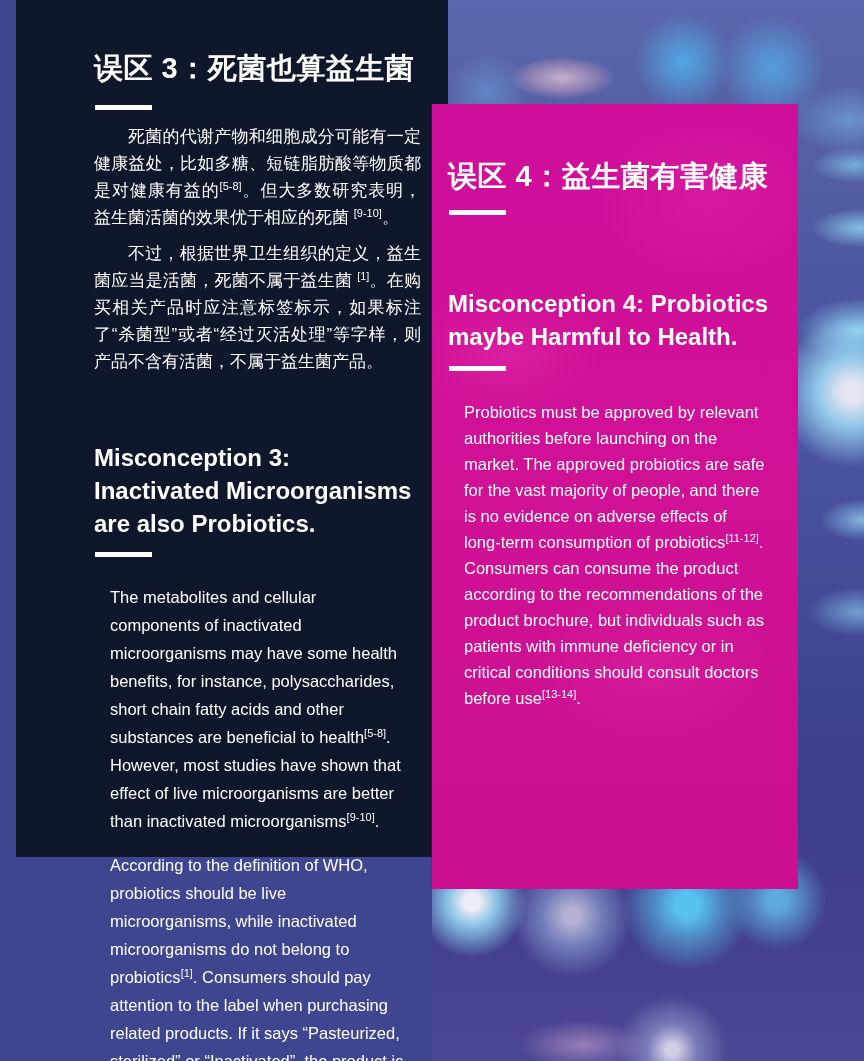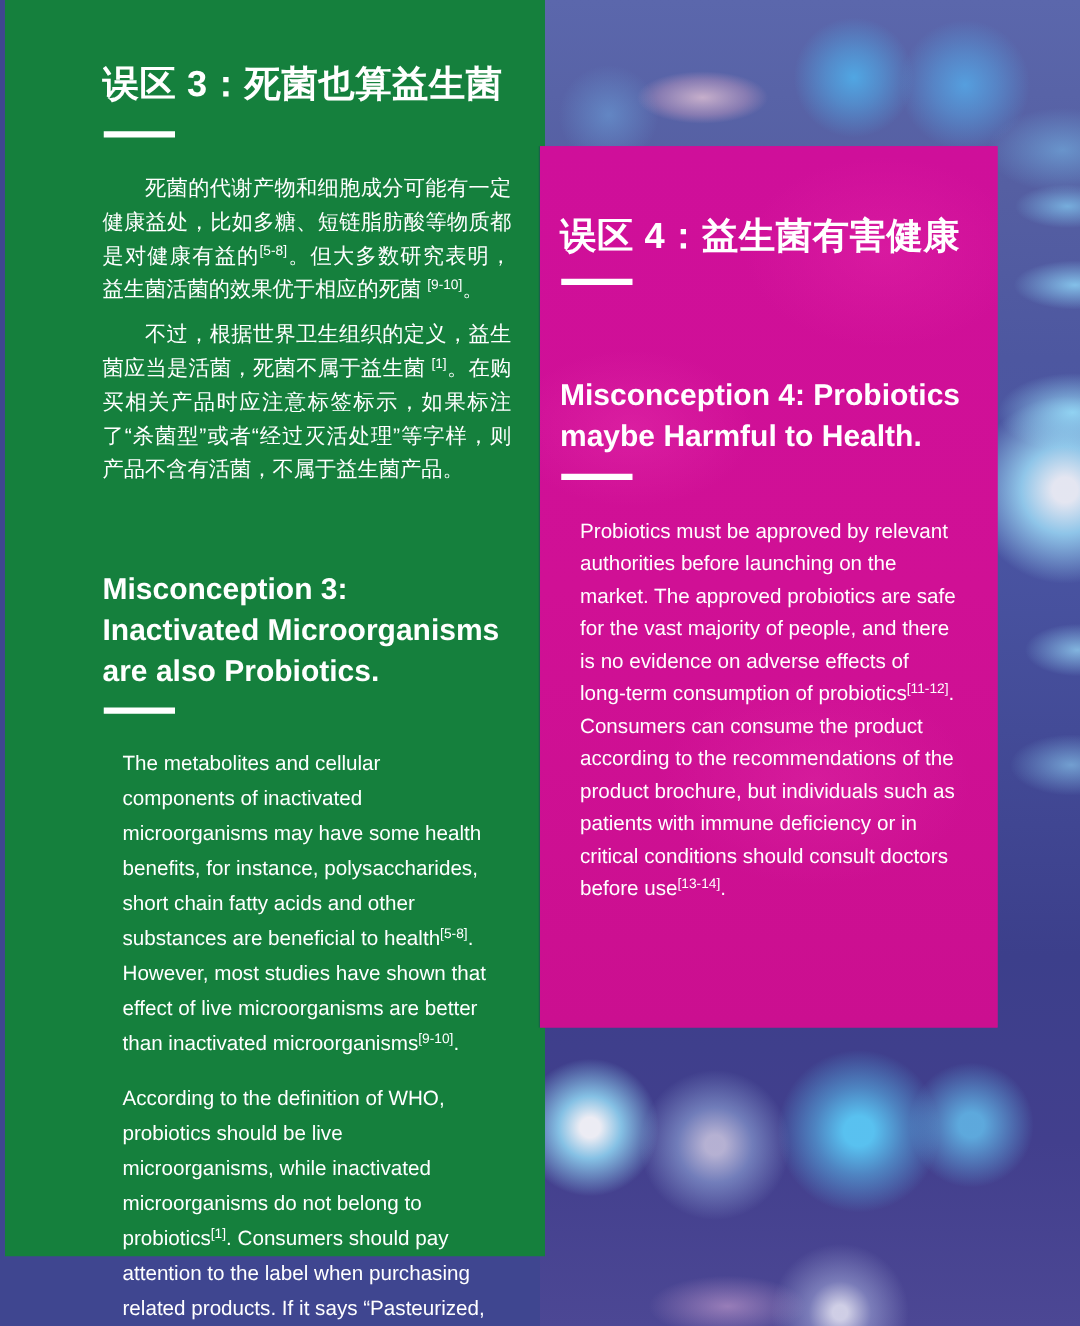--- a/index.html
+++ b/index.html
@@ -36,33 +36,33 @@
       radial-gradient(circle at 255px 905px, rgba(90,200,245,0.95) 0 12px,  rgba(90,200,245,0.50) 35px, rgba(90,200,245,0) 65px),
       radial-gradient(circle at 345px 900px, rgba(100,195,240,0.80) 0 10px, rgba(100,195,240,0) 50px),
       radial-gradient(ellipse 90px 35px at 150px 1045px, rgba(215,170,215,0.55) 0, rgba(215,170,215,0) 70%),
       radial-gradient(circle at 240px 1050px, rgba(240,240,250,0.80) 0 6px, rgba(180,190,230,0.45) 25px, rgba(180,190,230,0) 55px),
       linear-gradient(180deg, #5b67ac 0%, #555fa2 14%, #4d57a0 27%, #4a55a3 40%, #434b97 55%, #3c3f8b 72%, #423f8d 86%, #4c4794 100%);
   }
 
   
   .left-col {
     position: absolute;
-    left: 4px; top: 0;
-    width: 432px; height: 1005px;
+    left: 16px; top: 0;
+    width: 432px; height: 857px;
     box-sizing: border-box;
     padding: 50px 27px 0 78px;
-    background: #15803d;
+    background: #0f172a;
     z-index: 2;
   }
 
   
   .panel {
     position: absolute;
-    left: 432px; top: 117px;
-    width: 366px; height: 705px;
+    left: 432px; top: 104px;
+    width: 366px; height: 785px;
     box-sizing: border-box;
     padding: 54px 15px 0 16px;
     background-color: #d01095;
     background-image:
       radial-gradient(ellipse 140px 90px at 20% 32%, rgba(255,80,195,0.22), rgba(255,80,195,0) 70%),
       radial-gradient(ellipse 160px 110px at 75% 12%, rgba(255,70,190,0.18), rgba(255,70,190,0) 70%),
       radial-gradient(ellipse 180px 120px at 60% 72%, rgba(255,90,200,0.15), rgba(255,90,200,0) 70%),
       linear-gradient(180deg, #cf0f9a 0%, #d01095 50%, #cb0f90 100%);
     box-shadow: -1px 0 0 rgba(40,40,100,0.35);
     z-index: 3;
@@ -73,21 +73,21 @@
     font-size: 29px;
     line-height: 36px;
     font-weight: bold;
     letter-spacing: 0.5px;
   }
   .dash {
     width: 57px; height: 5px;
     background: #ffffff;
   }
   .left-col .dash-top   { margin: 19px 0 0 1px; }
-  .left-col .p-cn-1     { margin-top: 27px; }
+  .left-col .p-cn-1     { margin-top: 13px; }
   .left-col .p-cn-2     { margin-top: 9px; }
   .left-col .en-title   { margin-top: 66px; }
   .left-col .dash-mid   { margin: 12px 0 0 1px; }
   .left-col .p-en-1     { margin-top: 26px; }
   .left-col .p-en-2     { margin-top: 10px; }
 
   .panel .dash-top  { margin: 16px 0 0 1px; }
   .panel .p-cn-1    { margin-top: 25px; }
   .panel .en-title  { margin-top: 72px; }
   .panel .dash-mid  { margin: 13px 0 0 1px; }

